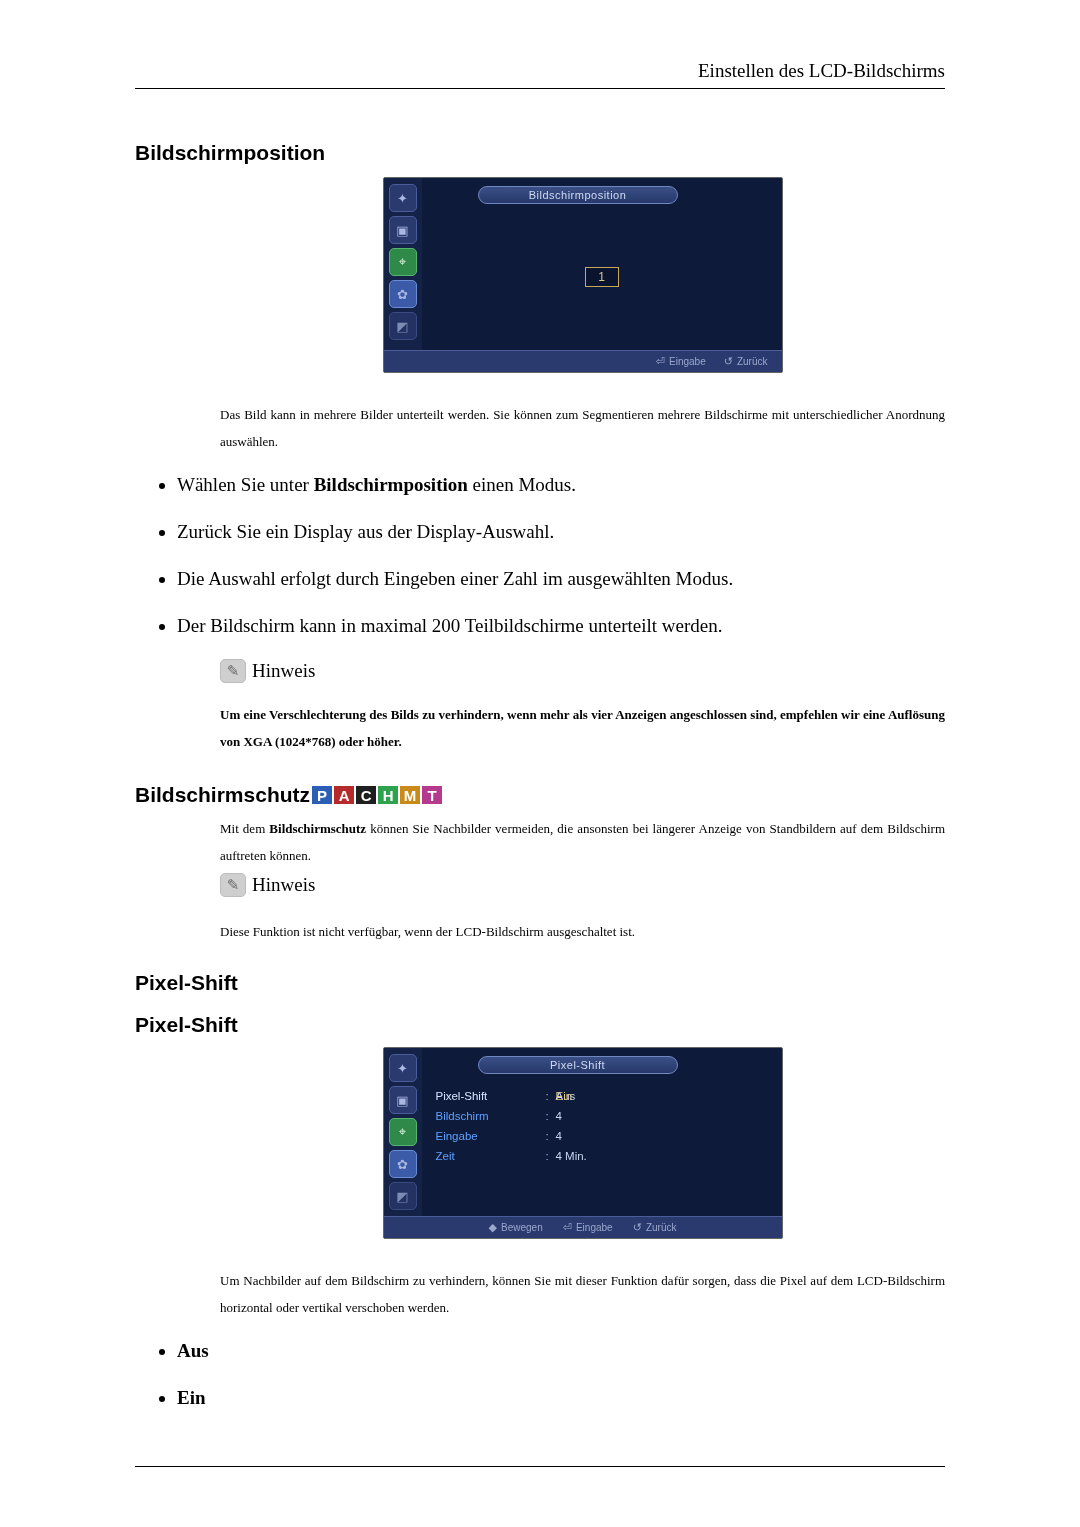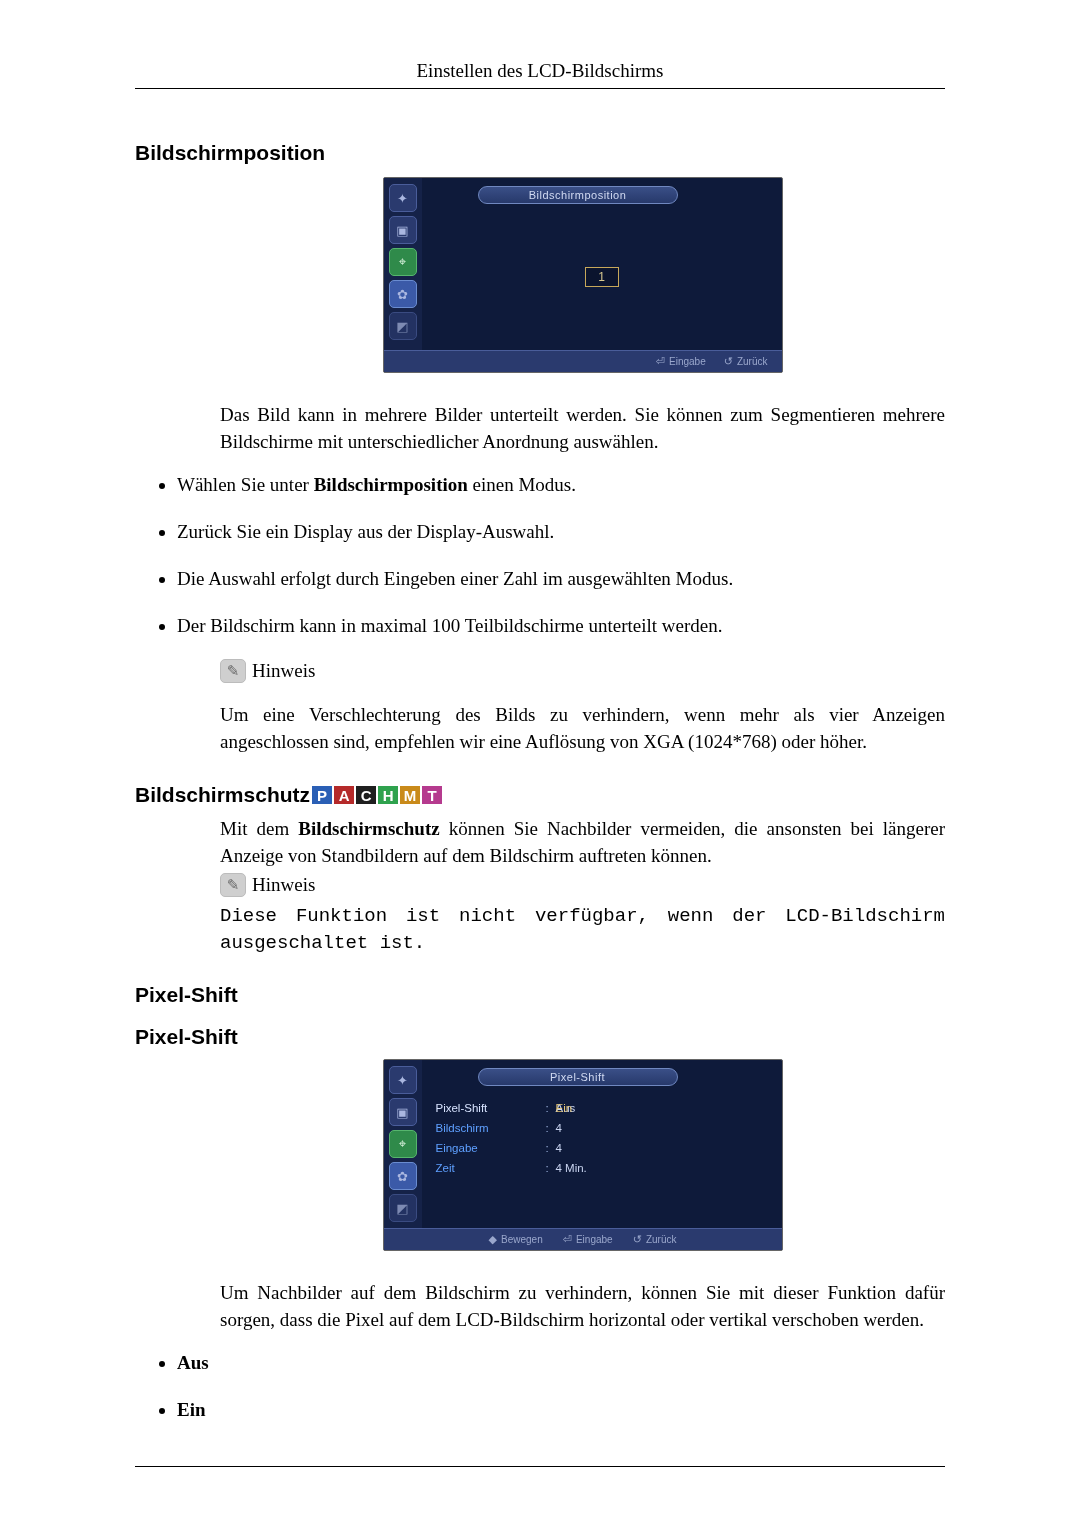--- a/index.html
+++ b/index.html
@@ -1,18 +1,18 @@
 <!DOCTYPE html>
 <html><head>
 <meta charset="utf-8">
 <style>
   * { box-sizing: border-box; margin: 0; padding: 0; }
   body { background: #fff; font-family: "Times New Roman", Times, serif; color: #000; width: 1080px; height: 1527px; position: relative; }
   .page { padding: 60px 135px 0 135px; }
-  .header-title { text-align: center; font-size: 19px; }
+  .header-title { text-align: right; font-size: 19px; }
   .hr { border: none; border-top: 1.5px solid #000; margin-top: 6px; }
   .section-h { font-family: Arial, Helvetica, sans-serif; font-weight: bold; font-size: 21px; margin-top: 46px; margin-bottom: 8px; display: flex; align-items: center; gap: 2px; }
   .section-h.first { margin-top: 52px; }
   .indent { margin-left: 85px; }
   .osd-wrap { display: flex; justify-content: center; margin-top: 12px; margin-bottom: 28px; }
   .osd { width: 400px; border: 1px solid #666; background: #0e1a3a; color: #cfd6ea; font-family: Arial, sans-serif; font-size: 11px; border-radius: 2px; overflow: hidden; }
   .osd-top { display: flex; }
   .osd-side { width: 38px; display: flex; flex-direction: column; gap: 4px; padding: 6px 5px; background: #152248; }
   .side-icon { width: 28px; height: 28px; border-radius: 5px; background: #2a3a6e; border: 1px solid #4a5d9a; display: flex; align-items: center; justify-content: center; color: #aab7e0; font-size: 13px; }
   .side-icon.active { background: #3b5aa8; border-color: #6a8cd0; }
@@ -29,21 +29,21 @@
   
   .osd-body-2 { padding: 12px 14px 14px 14px; height: 126px; }
   .osd-row { display: flex; font-size: 11.5px; line-height: 20px; }
   .osd-row .k { width: 110px; color: #5fa0ff; }
   .osd-row .sep { width: 10px; color: #9ab0dc; }
   .osd-row .v { color: #c9d4f0; }
   .osd-row.hi .k { color: #d8e4ff; }
   .osd-row.sel .v { color: #e5c77a; }
   .osd-footer.f2 { justify-content: center; gap: 20px; }
 
-  .para { font-size: 19px; line-height: 27px; text-align: justify; margin-top: 6px; }
+  .para { font-size: 13px; line-height: 27px; text-align: justify; margin-top: 6px; }
   ul.bul { list-style: disc; margin: 16px 0 0 42px; }
   ul.bul li { font-size: 19px; line-height: 27px; margin-bottom: 20px; }
   ul.bul li .b { font-weight: bold; }
 
   .note { display: flex; align-items: center; gap: 6px; margin-top: 6px; }
   .note .icon { width: 26px; height: 24px; border-radius: 5px; background: #cfcfcf; display: flex; align-items: center; justify-content: center; color: #6a6a6a; font-size: 15px; border: 1px solid #bcbcbc; }
   .note .label { font-weight: normal; font-size: 19px; }
 
   
   .mode { display: inline-flex; align-items: center; justify-content: center; width: 20px; height: 18px; font-family: Arial, sans-serif; font-weight: bold; font-size: 15px; color: #fff; }
@@ -96,46 +96,46 @@
       </div>
     </div>
   </div>
 
   <div class="para indent">Das Bild kann in mehrere Bilder unterteilt werden. Sie können zum Segmentieren mehrere Bildschirme mit unterschiedlicher Anordnung auswählen.</div>
 
   <ul class="bul indent">
     <li><span>Wählen Sie unter </span><span class="b">Bildschirmposition</span><span> einen Modus.</span></li>
     <li>Zurück Sie ein Display aus der Display-Auswahl.</li>
     <li>Die Auswahl erfolgt durch Eingeben einer Zahl im ausgewählten Modus.</li>
-    <li>Der Bildschirm kann in maximal 100 Teilbildschirme unterteilt werden.</li>
+    <li>Der Bildschirm kann in maximal 200 Teilbildschirme unterteilt werden.</li>
   </ul>
 
   <div class="note indent">
     <div class="icon">✎</div>
     <div class="label">Hinweis</div>
   </div>
-  <div class="para indent" style="margin-top:18px;">Um eine Verschlechterung des Bilds zu verhindern, wenn mehr als vier Anzeigen angeschlossen sind, empfehlen wir eine Auflösung von XGA (1024*768) oder höher.</div>
+  <div class="para indent" style="margin-top:18px;font-weight:bold;">Um eine Verschlechterung des Bilds zu verhindern, wenn mehr als vier Anzeigen angeschlossen sind, empfehlen wir eine Auflösung von XGA (1024*768) oder höher.</div>
 
   <div class="section-h" style="margin-top:28px;">
     <span>Bildschirmschutz</span>
     <span class="mode cP">P</span>
     <span class="mode cA">A</span>
     <span class="mode cC">C</span>
     <span class="mode cH">H</span>
     <span class="mode cM">M</span>
     <span class="mode cT">T</span>
   </div>
 
   <div class="para indent" style="margin-top:8px;"><span>Mit dem </span><span class="b" style="font-weight:bold">Bildschirmschutz</span><span> können Sie Nachbilder vermeiden, die ansonsten bei längerer Anzeige von Standbildern auf dem Bildschirm auftreten können.</span></div>
 
   <div class="note indent" style="margin-top:4px;">
     <div class="icon">✎</div>
     <div class="label">Hinweis</div>
   </div>
-  <div class="para indent" style="margin-top:6px;font-family:Liberation Mono, monospace;">Diese Funktion ist nicht verfügbar, wenn der LCD-Bildschirm ausgeschaltet ist.</div>
+  <div class="para indent" style="margin-top:21px;">Diese Funktion ist nicht verfügbar, wenn der LCD-Bildschirm ausgeschaltet ist.</div>
 
   <div class="section-h" style="margin-top:26px;">
     <span>Pixel-Shift</span>
   </div>
   <div class="section-h" style="margin-top:18px;">
     <span>Pixel-Shift</span>
   </div>
 
   <div class="osd-wrap indent" style="margin-top:10px;">
     <div class="osd">

